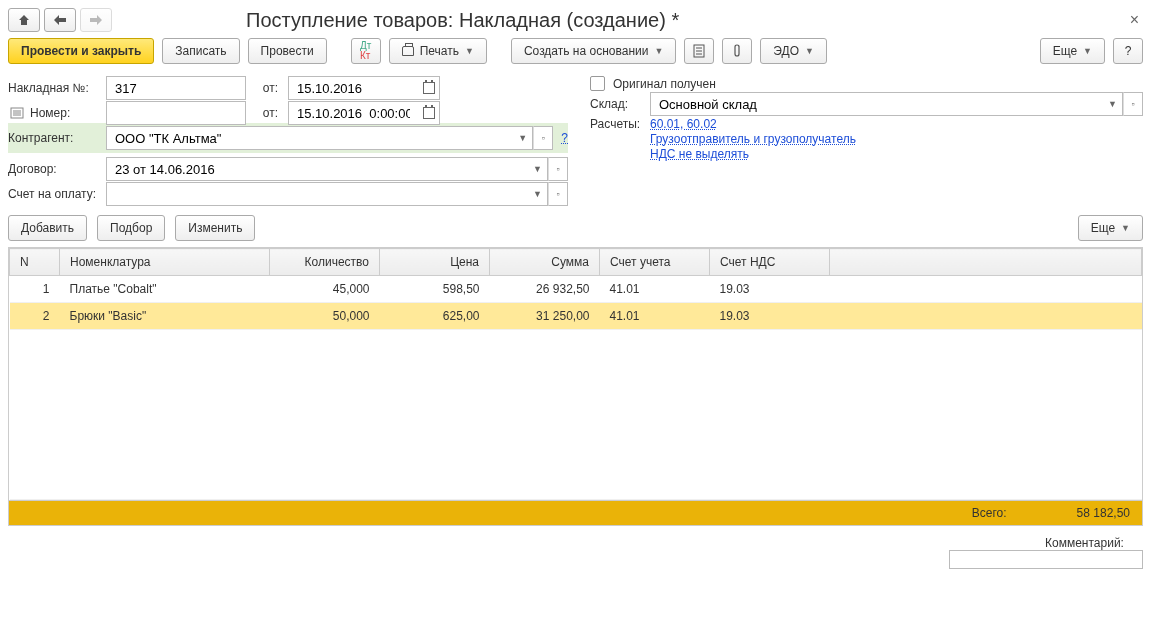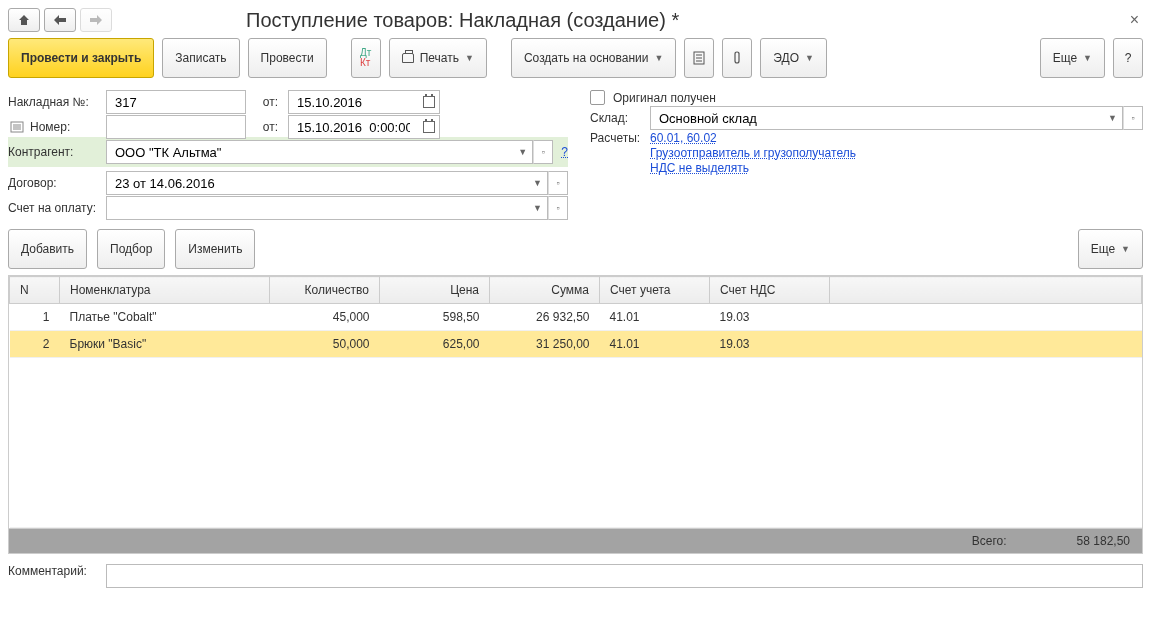--- a/index.html
+++ b/index.html
@@ -3,21 +3,21 @@
 <meta charset="utf-8">
 <style>
 * { box-sizing: border-box; font-family: Arial, sans-serif; }
 body { margin: 0; padding: 8px; font-size: 12px; background: #fff; color: #333; }
 .topbar { display: flex; align-items: center; margin-bottom: 6px; }
 .navbtn { border: 1px solid #aaa; border-radius: 3px; background: linear-gradient(#fff,#eee); width: 32px; height: 24px; margin-right: 4px; display: flex; align-items: center; justify-content: center; cursor: pointer; }
 .navbtn.disabled { opacity: .4; }
 .title { font-size: 20px; margin-left: 130px; }
 .close-x { margin-left: auto; font-size: 16px; color: #666; cursor: pointer; padding: 0 4px; }
 .toolbar { display: flex; align-items: center; gap: 8px; margin-bottom: 12px; flex-wrap: wrap; }
-.btn { border: 1px solid #aaa; border-radius: 3px; background: linear-gradient(#fff,#eee); height: 40px; padding: 0 12px; display: flex; align-items: center; cursor: pointer; font-size: 12px; }
+.btn { border: 1px solid #aaa; border-radius: 3px; background: linear-gradient(#fff,#eee); height: 26px; padding: 0 12px; display: flex; align-items: center; cursor: pointer; font-size: 12px; }
 .btn.primary { background: linear-gradient(#ffe97a,#ffd21f); border-color: #c7a500; font-weight: bold; }
 .btn.iconbtn { padding: 0 6px; width: 30px; justify-content: center; }
 .btn .caret { margin-left: 6px; font-size: 9px; color: #666; }
 .spacer { flex: 0 0 8px; }
 .row { display: flex; align-items: center; margin-bottom: 1px; }
 .lbl { width: 98px; text-align: left; padding-right: 4px; }
 .input { border: 1px solid #bbb; height: 24px; padding: 0 6px; font-size: 12px; background: #fff; display: flex; align-items: center; }
 .input input { border: none; outline: none; width: 100%; font-size: 13px; background: transparent; }
 .combo { display: flex; }
 .combo .input { border-right: none; }
@@ -32,22 +32,22 @@
 .chk { width: 15px; height: 15px; border: 1px solid #999; border-radius: 2px; margin-right: 8px; display: inline-block; cursor: pointer; }
 .tbl-toolbar { display: flex; gap: 10px; margin: 8px 0 6px 0; }
 .tbl-wrap { border: 1px solid #ccc; }
 table { width: 100%; border-collapse: collapse; }
 th { background: linear-gradient(#f7f7f7,#ececec); border: 1px solid #ccc; padding: 6px 10px; text-align: left; font-weight: normal; font-size: 12px; }
 td { border-bottom: 1px solid #f0f0f0; padding: 6px 10px; font-size: 12px; }
 tr.sel td { background: #ffe999; }
 td.active { background: #ffd94a; text-align: right; }
 .num { text-align: right; }
 .filler { height: 170px; }
-.total-row { display: flex; justify-content: flex-end; align-items: center; background: #a3a3a3; border: 1px solid #ccc; border-top: none; padding: 5px 12px; gap: 70px; }
-.comment-row { display: flex; align-items: flex-start; margin-top: 10px; }
+.total-row { display: flex; justify-content: flex-end; align-items: center; background: #eab308; border: 1px solid #ccc; border-top: none; padding: 5px 12px; gap: 70px; }
+.comment-row { display: flex; align-items: flex-end; margin-top: 10px; flex-direction: column; }
 .ml-auto { margin-left: auto; }
 .calicon { width:12px; height:12px; border:1px solid #666; position:relative; }
 .calicon:before { content:""; position:absolute; top:-3px; left:1px; width:2px; height:3px; background:#666; box-shadow:6px 0 #666; }
 .dticon { font-family: monospace; font-size:10px; line-height:1; }
 .dt { color:#4a8; } .kt { color:#d44; }
 .printicon { width:12px; height:10px; border:1px solid #555; border-radius:2px 2px 0 0; position:relative; }
 .printicon:before { content:""; position:absolute; top:-4px; left:2px; width:6px; height:3px; border:1px solid #555; border-bottom:none; }
 </style>
 </head>
 <body>

